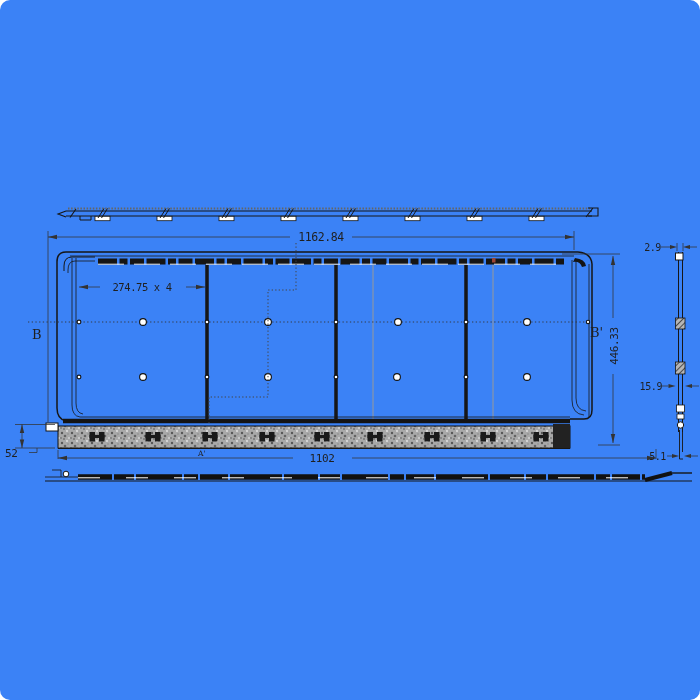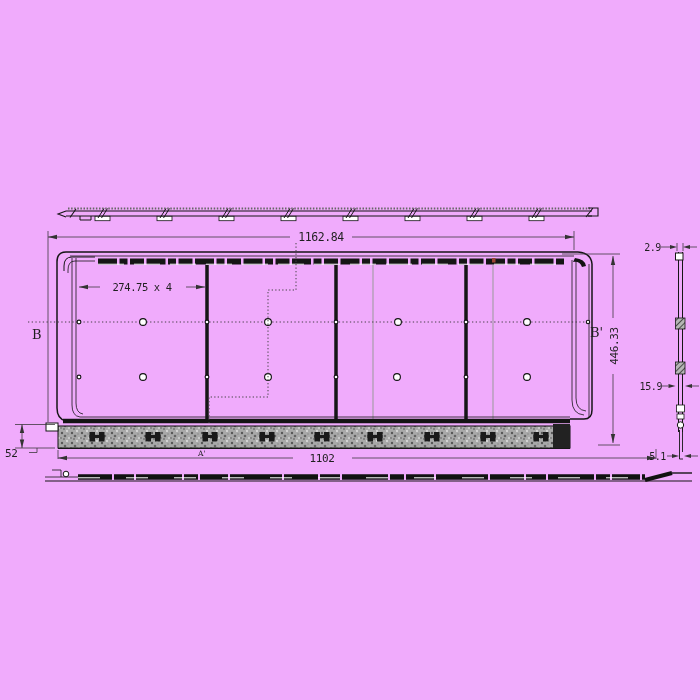--- a/index.html
+++ b/index.html
@@ -1,17 +1,17 @@
 <!DOCTYPE html>
 <html><head>
 <meta charset="utf-8">
 <style>
   html,body{margin:0;padding:0;background:#ffffff;}
-  .canvas{position:relative;width:700px;height:700px;background:#f0abfc;overflow:hidden;
-          font-family:"DejaVu Sans Mono",monospace;}
+  .canvas{position:relative;width:700px;height:700px;background:#3b82f6;overflow:hidden;
+          font-family:"DejaVu Sans Mono",monospace;border-radius:10px;}
   svg{position:absolute;left:0;top:0;}
   text{fill:#1f1f1f;font-family:"DejaVu Sans Mono",monospace;letter-spacing:-0.4px;}
   .lbl{font-family:"DejaVu Serif",serif;letter-spacing:0;}
   .thin{stroke:#333;stroke-width:0.75;fill:none;}
   .edge{stroke:#161616;fill:none;}
   .dot{fill:none;stroke:#444;}
 </style>
 </head>
 <body>
 

